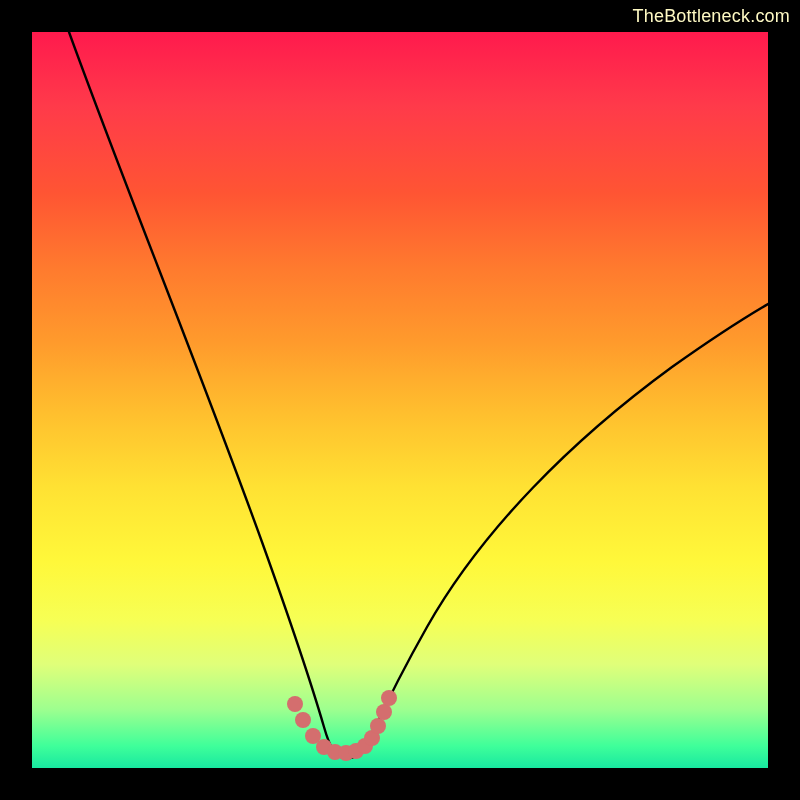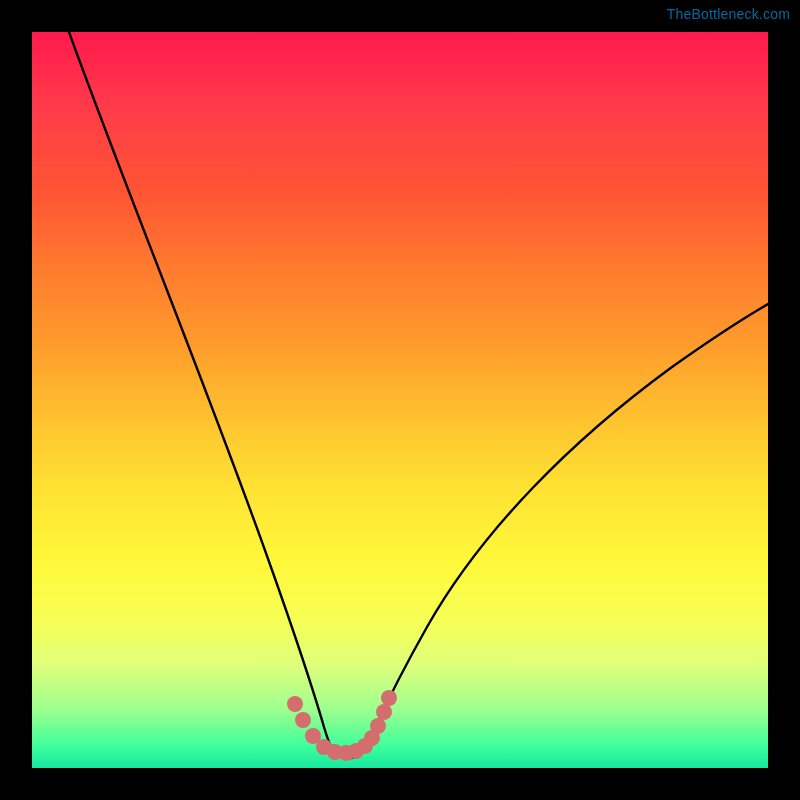--- a/index.html
+++ b/index.html
@@ -36,22 +36,22 @@
       #dfff7a 86%,
       #9eff8f 92%,
       #3fff9a 97%,
       #18e8a0 100%
     );
   }
   .watermark {
     position: absolute;
     top: 6px;
     right: 10px;
-    color: #0369a1;
-    font-size: 14px;
+    color: #fef9c3;
+    font-size: 18px;
     letter-spacing: 0.2px;
     font-family: Arial, sans-serif;
     user-select: none;
   }
   svg.curves {
     position: absolute;
     left: 0;
     top: 0;
     width: 100%;
     height: 100%;

